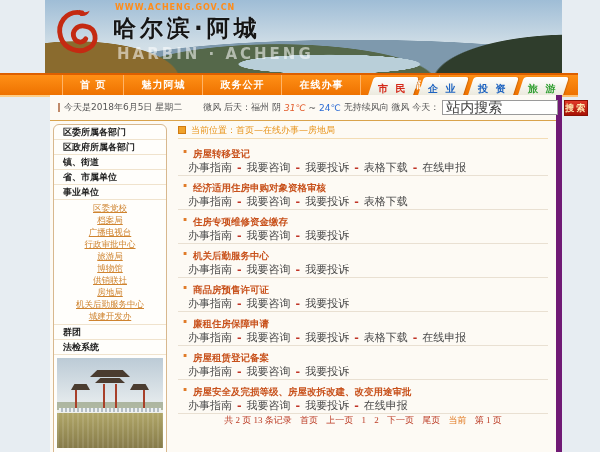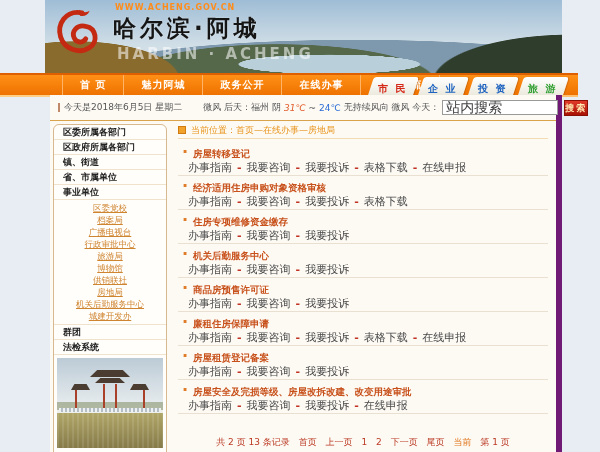--- a/index.html
+++ b/index.html
@@ -111,21 +111,21 @@
   .svc-list { margin-top:3px; }
   .svc { padding-top:4px; }
   .svc-title-row { height:12px; line-height:12px; padding-left:4px; }
   .svc-title-row::before { content:"·"; color:#e07b28; font-weight:bold; margin-right:5px; }
   .svc-title { font-size:9.5px; font-weight:bold; color:#c8511b; }
   .svc-links { height:12px; line-height:12px; padding-left:10px; margin-top:2px; }
   .svc-link { font-size:11px; color:#4a4a4a; }
   .svc-link + .svc-link::before { content:"-"; color:#c03325; margin:0 5px; font-weight:bold; }
   .svc-sep { border-bottom:1px solid #e9e0d2; margin-top:3px; }
 
-  .pagination { margin-top:22px; text-align:center; font-size:9px; color:#bb3a23; }
+  .pagination { margin-top:0; text-align:center; font-size:9px; color:#bb3a23;font-family:Liberation Serif, serif; }
   .pagination span, .pagination a { margin:0 3px; color:#bb3a23; }
   .pagination .pg-current-label { color:#e0761c; }
 </style>
 </head>
 <body>
 
 <div class="banner">
   <svg class="logo" viewBox="0 0 60 60">
     <path d="M33 7 C16 4 7 19 11 32 C15 45 31 50 41 43 C50 37 48 23 37 21 C28 19 22 26 25 33 C27 38 34 39 37 34" fill="none" stroke="#c42a12" stroke-width="5" stroke-linecap="round"></path>
     <path d="M30 4 C34 7 38 7 41 5 C39 10 35 11 31 10" fill="#c42a12"></path>

